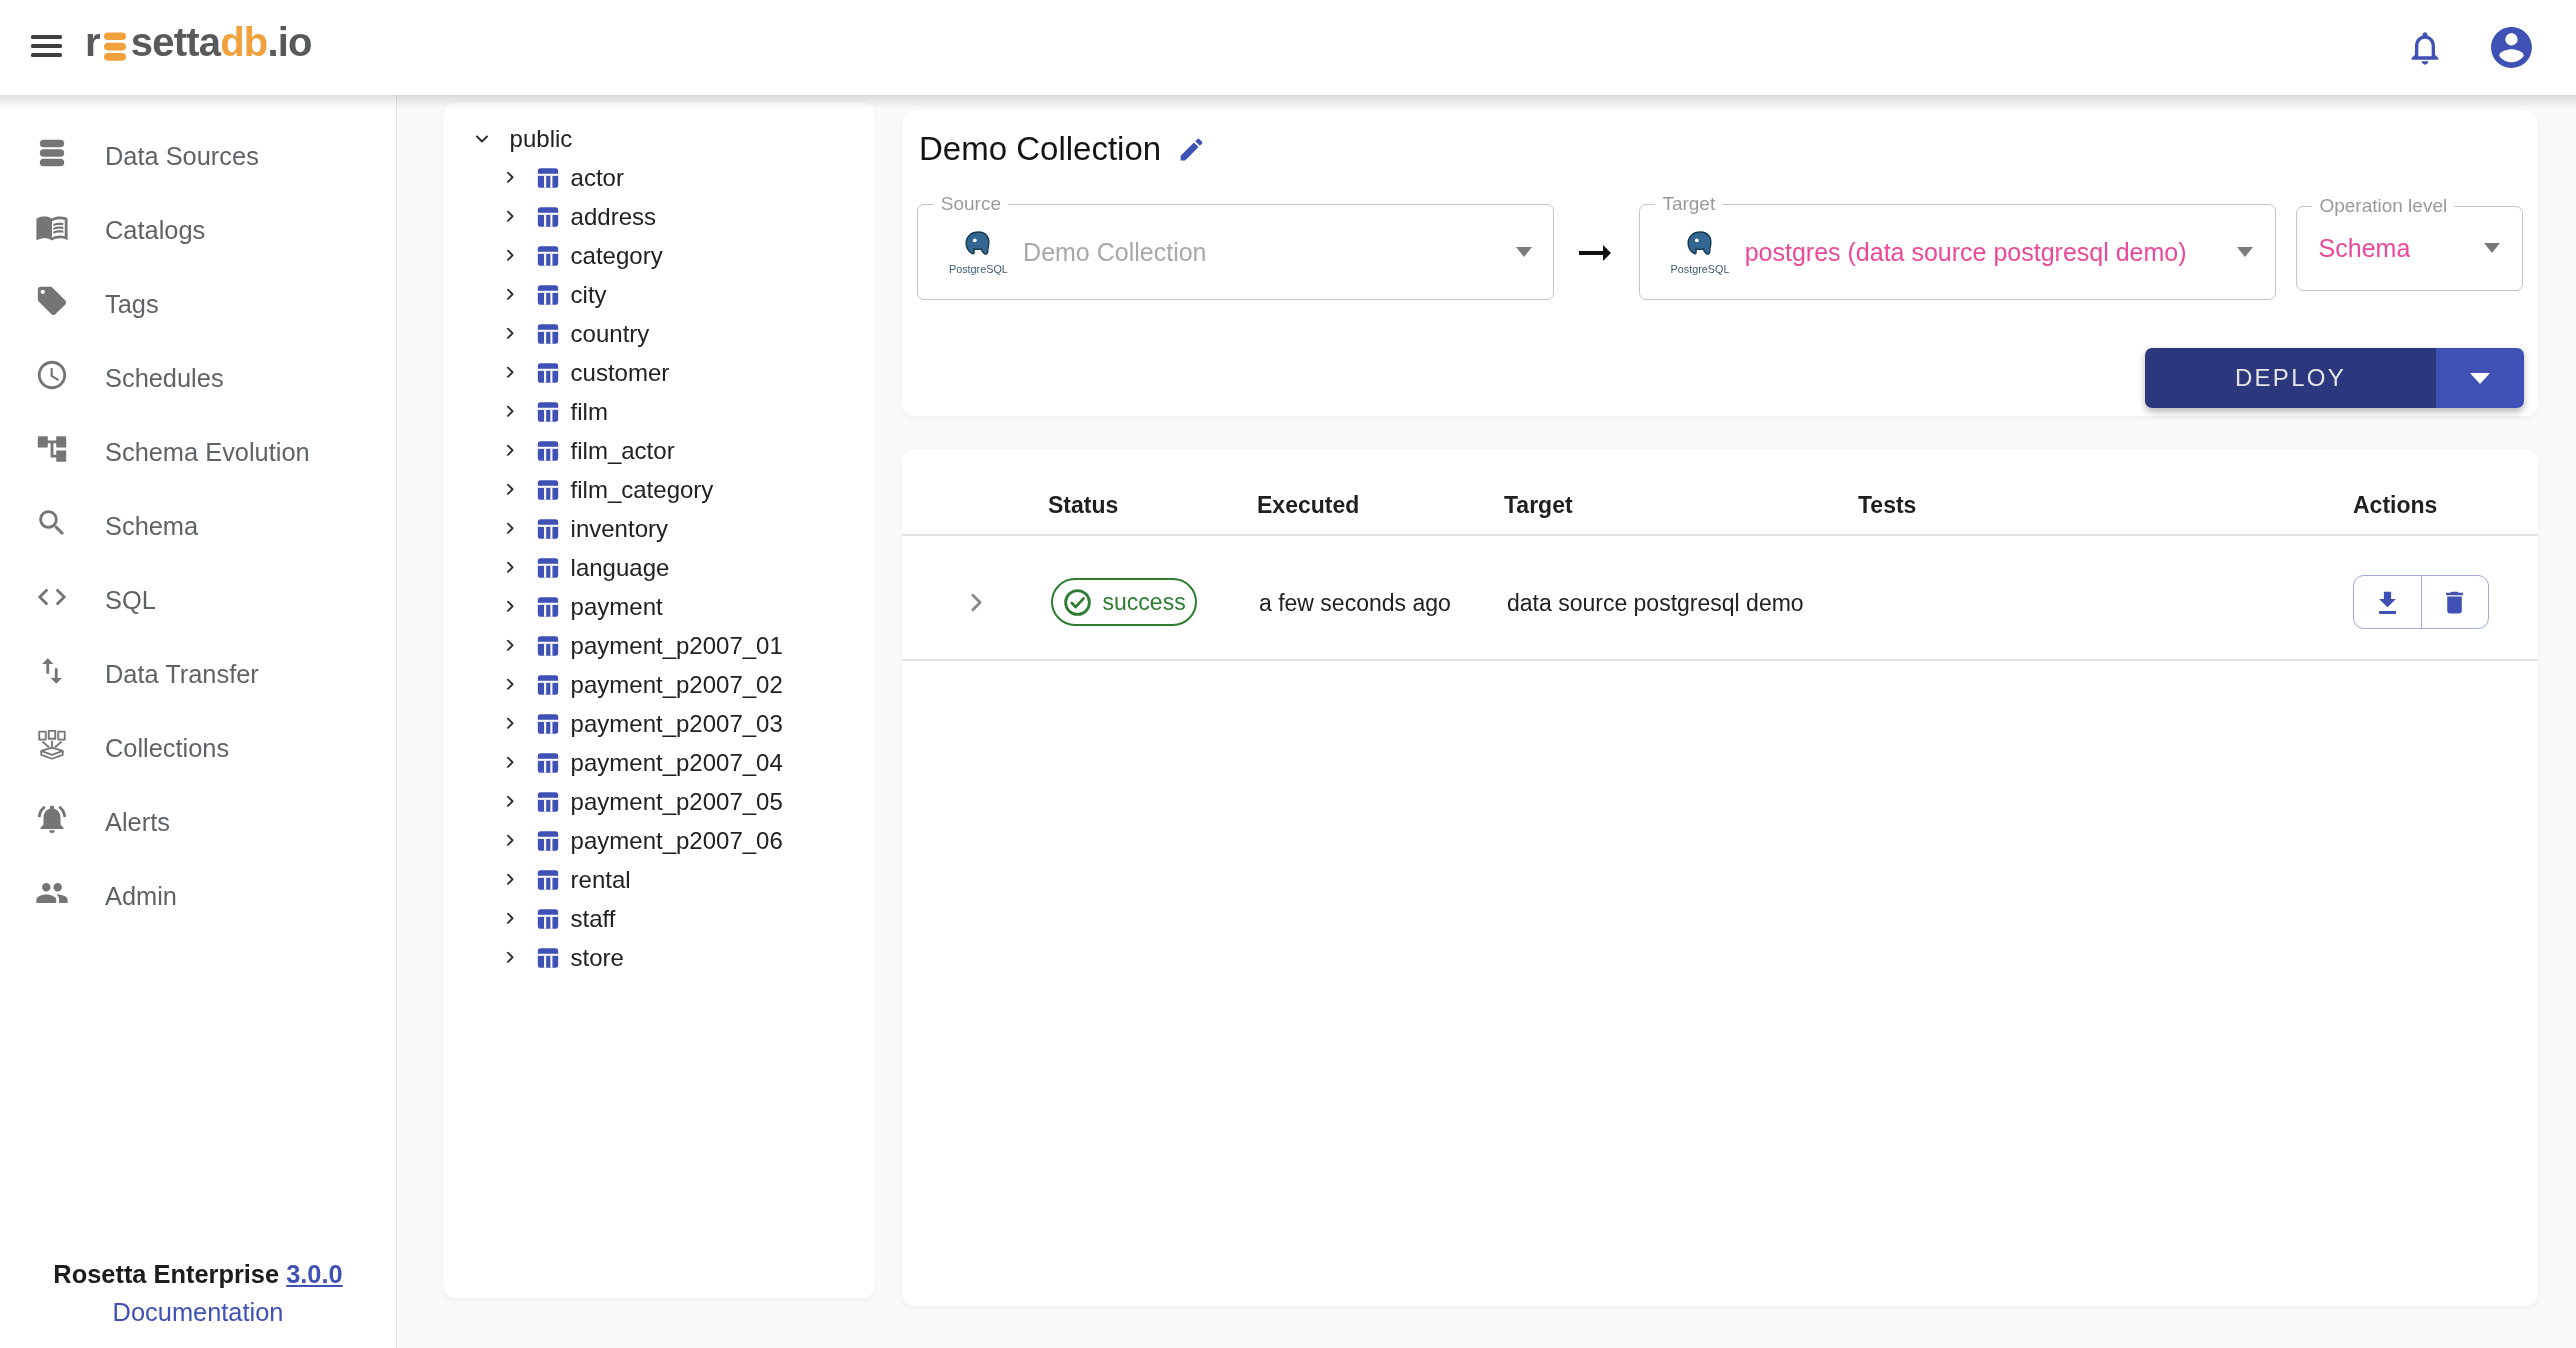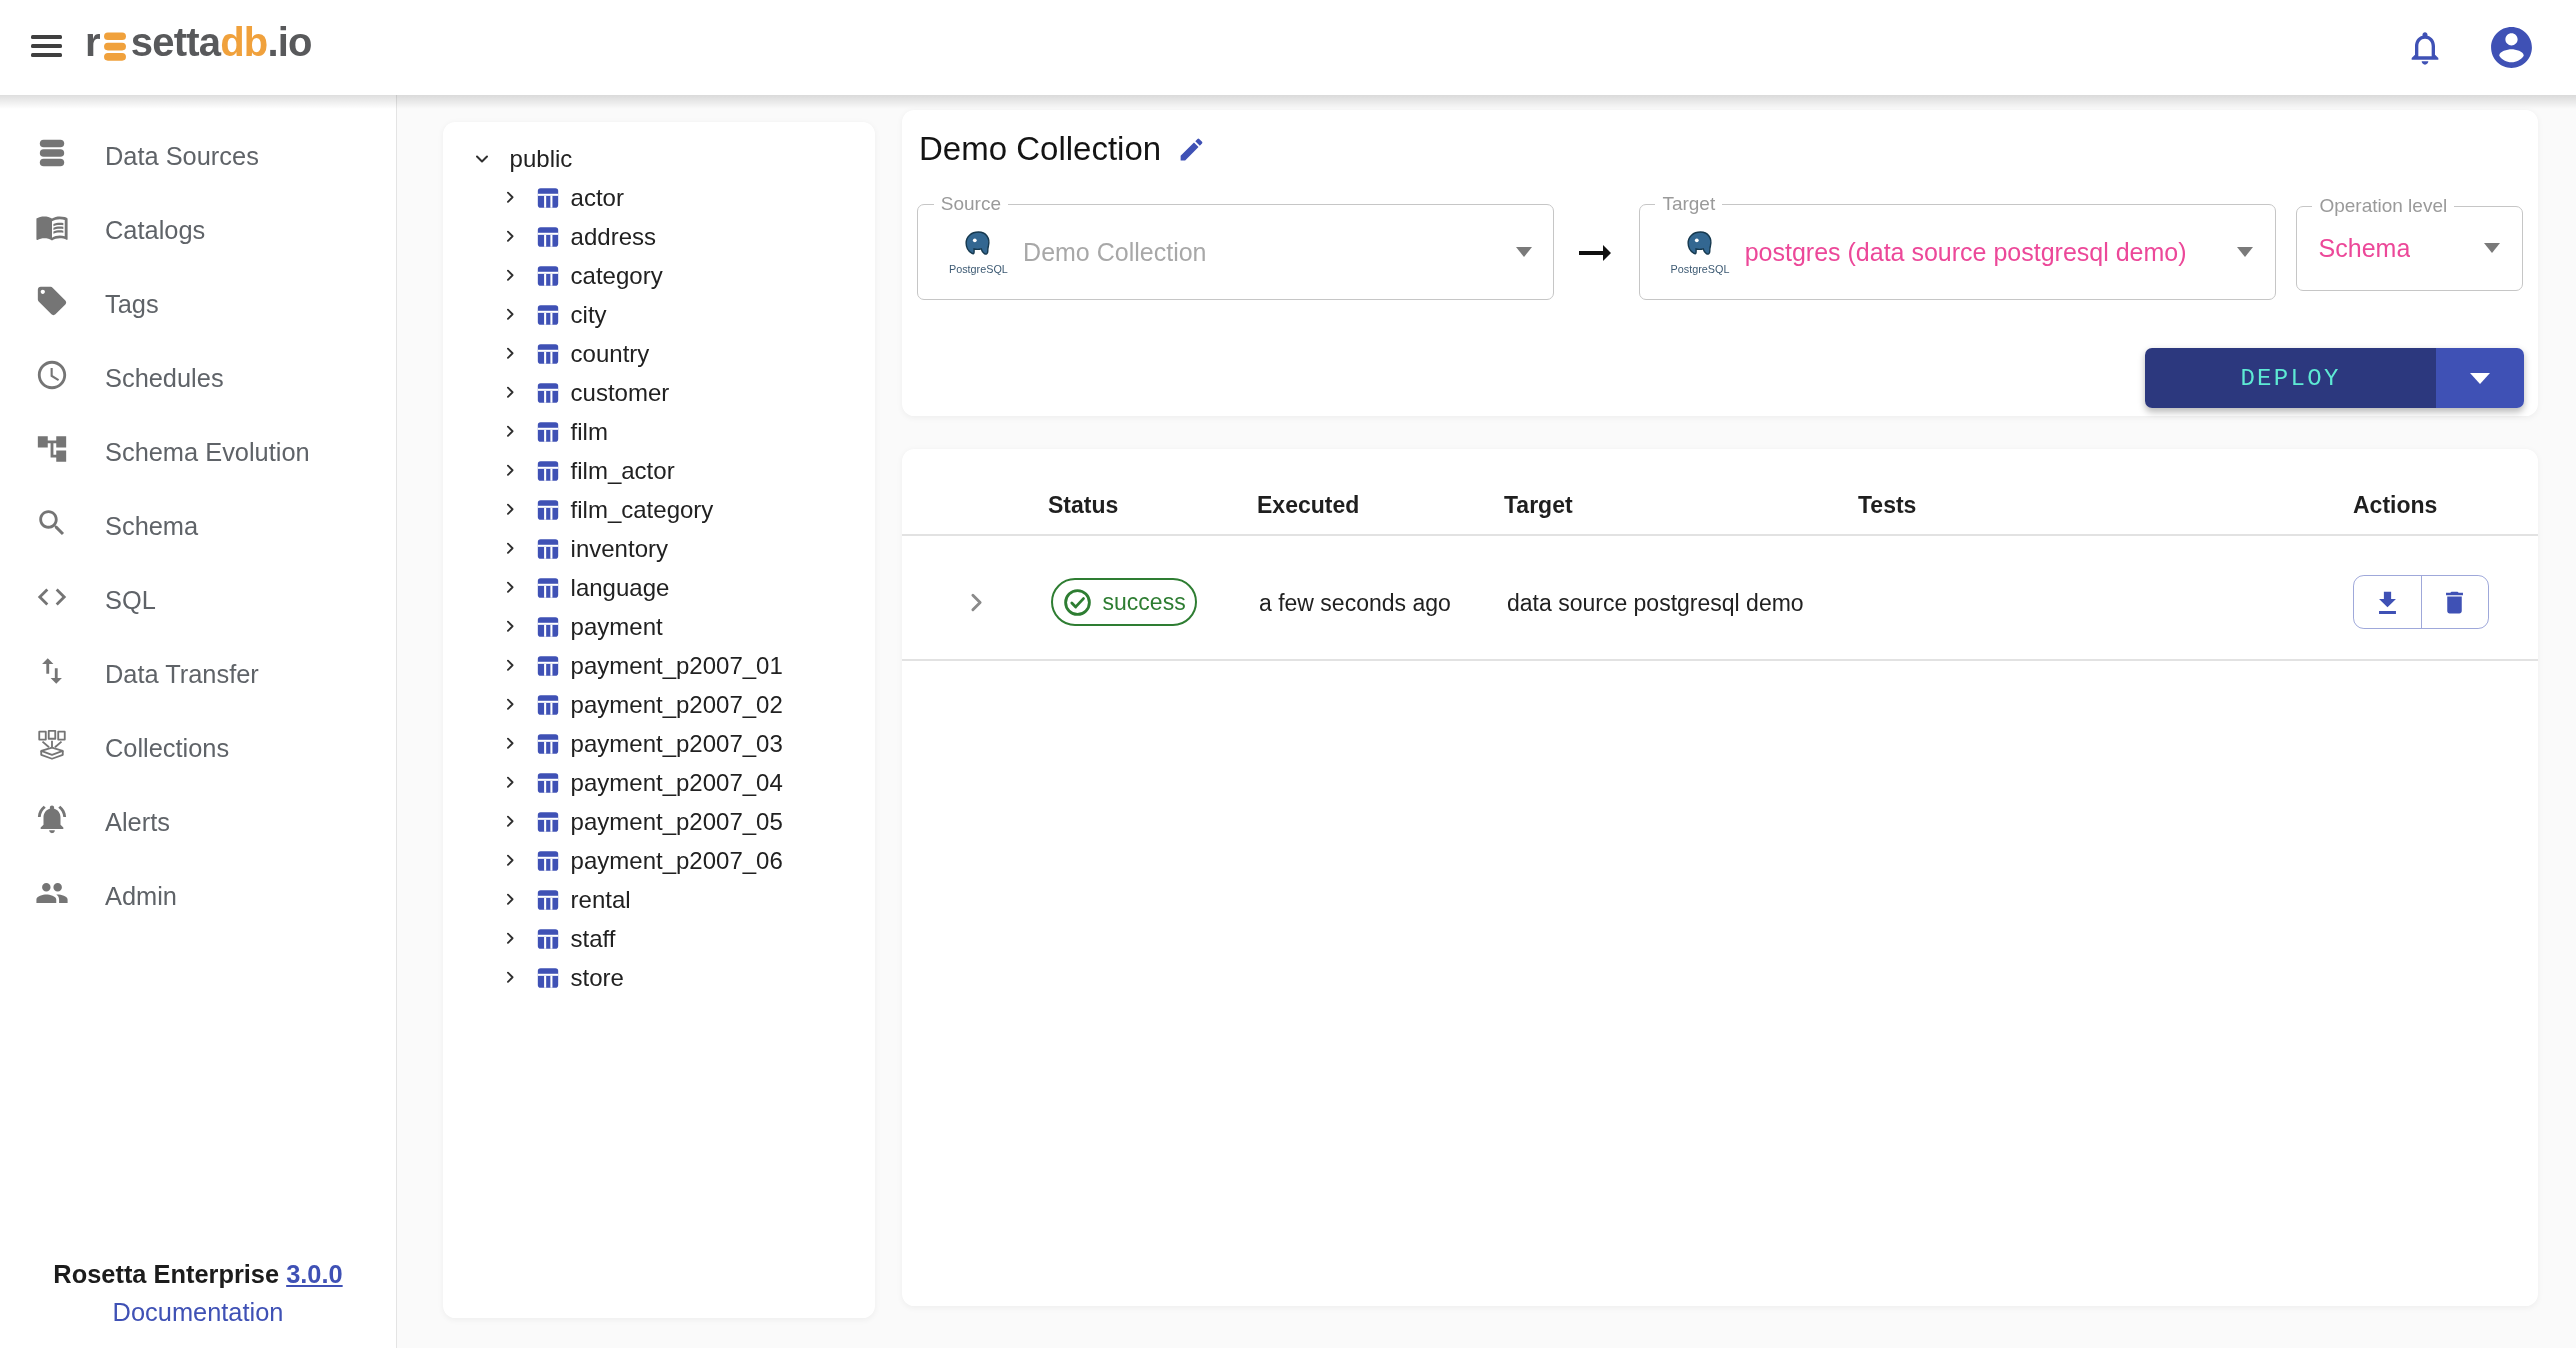--- a/index.html
+++ b/index.html
@@ -27,21 +27,21 @@
   .nav{padding-top:1.5px;}
   .nav-item{height:74px;display:flex;align-items:flex-end;cursor:pointer;}
   .nav-icon{width:35px;height:35px;margin-left:34px;display:flex;align-items:center;justify-content:center;flex:none;}
   .nav-label{margin-left:36px;font-size:25.4px;color:#5f6368;white-space:nowrap;}
   .sidebar-footer{position:absolute;bottom:18.5px;left:0;width:100%;text-align:center;line-height:38px;}
   .product-line{font-size:25.4px;font-weight:bold;color:#1c1c1c;}
   .version-link{color:#3f51b5;text-decoration:underline;font-weight:bold;cursor:pointer;}
   .doc-link{font-size:25.4px;color:#3f51b5;cursor:pointer;}
   
   .card{position:absolute;background:#fff;border-radius:12.3px;box-shadow:0 1.5px 6.2px rgba(0,0,0,0.05);}
-  .tree-card{left:443px;top:122px;width:432px;height:1196px;overflow:hidden;}
+  .tree-card{left:443px;top:102px;width:432px;height:1196px;overflow:hidden;}
   .main-card{left:902px;top:110px;width:1636px;height:306px;}
   .table-card{left:902px;top:449px;width:1636px;height:857px;}
   
   .tree{padding-top:17px;}
   .tree-row{height:39px;display:flex;align-items:center;cursor:pointer;}
   .tree-root{padding-left:28px;}
   .tree-root .tree-label{margin-left:17px;}
   .tree-table{padding-left:56px;}
   .tree-chevron{width:21.6px;height:21.6px;flex:none;display:flex;align-items:center;justify-content:center;}
   .tree-table .table-icon{width:26px;height:26px;margin-left:14px;flex:none;}
@@ -62,22 +62,22 @@
   .engine{width:74px;display:flex;flex-direction:column;align-items:center;margin-left:23px;flex:none;}
   .engine-name{font-size:10.8px;color:#3d5a73;margin-top:-1.5px;letter-spacing:0;}
   .select-value{font-size:25px;color:#ec4899;margin-left:7.7px;white-space:nowrap;overflow:hidden;}
   .muted{color:#a8a8a8;}
   .op-value{margin-left:21.6px;}
   .caret-down{width:0;height:0;border-left:8.5px solid transparent;border-right:8.5px solid transparent;
     border-top:10.8px solid #7a7a7a;position:absolute;right:21.6px;top:50%;margin-top:-5.4px;}
   .flow-arrow{position:absolute;left:669px;top:119px;}
   .deploy{position:absolute;left:1243px;top:238px;width:379px;height:60px;display:flex;
     border-radius:7px;overflow:hidden;box-shadow:0 3.1px 7.7px rgba(0,0,0,0.28);}
-  .deploy-main{flex:1;border:none;cursor:pointer;background:#2c387e;color:#5eead4;
-    font-size:24px;letter-spacing:2.3px;font-family:Liberation Mono, monospace;}
+  .deploy-main{flex:1;border:none;cursor:pointer;background:#2c387e;color:#e5e5e5;
+    font-size:24px;letter-spacing:2.3px;font-family:Liberation Sans, sans-serif;}
   .deploy-caret{width:88px;border:none;cursor:pointer;background:#3f51b5;position:relative;}
   .deploy-caret .caret{position:absolute;left:50%;top:50%;margin:-4.6px 0 0 -10px;width:0;height:0;
     border-left:10px solid transparent;border-right:10px solid transparent;border-top:11.6px solid #fff;}
   
   .thead-cell{position:absolute;top:43px;font-size:23px;font-weight:bold;color:#1f1f1f;}
   .tdivider{position:absolute;left:0;width:100%;height:1.5px;background:#e2e2e2;}
   .row-chevron{position:absolute;left:60px;top:139px;cursor:pointer;border:none;background:none;padding:0;}
   .status-chip{position:absolute;left:149px;top:129px;width:146px;height:48px;border:2.3px solid #2e7d32;
     border-radius:26px;display:flex;align-items:center;justify-content:center;gap:9.2px;box-sizing:border-box;}
   .status-chip .chip-label{font-size:23px;color:#2e7d32;}

